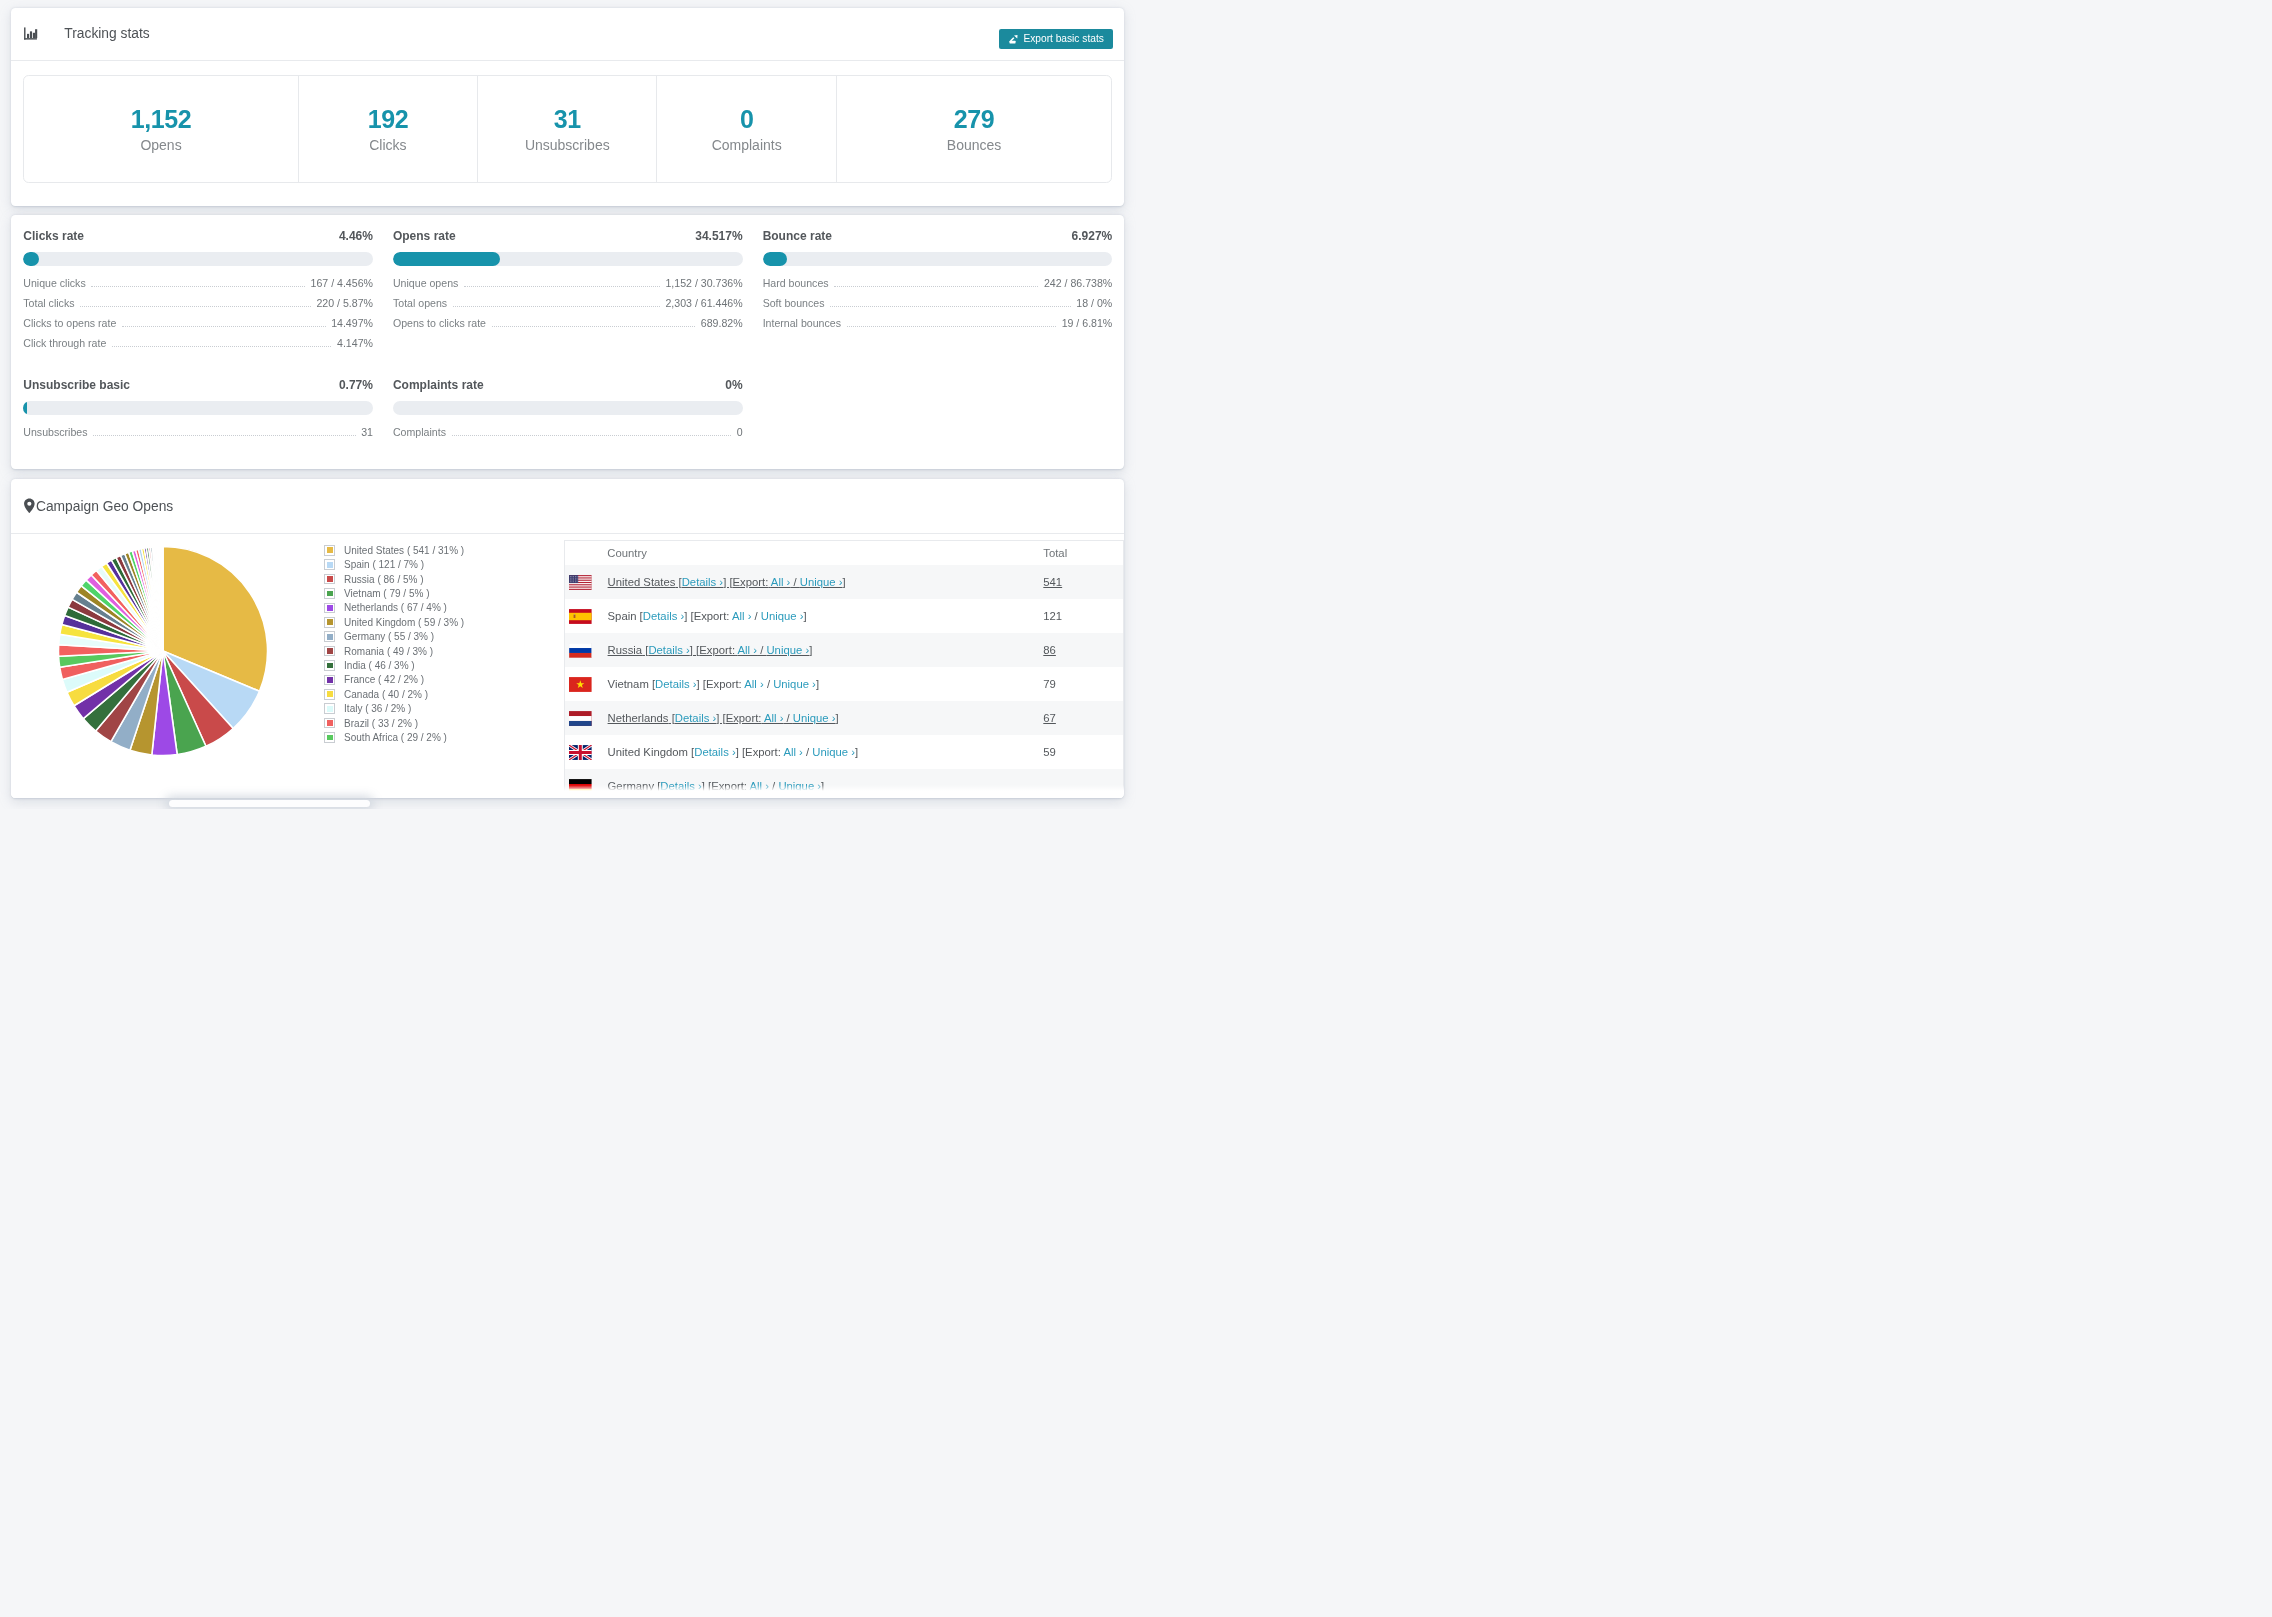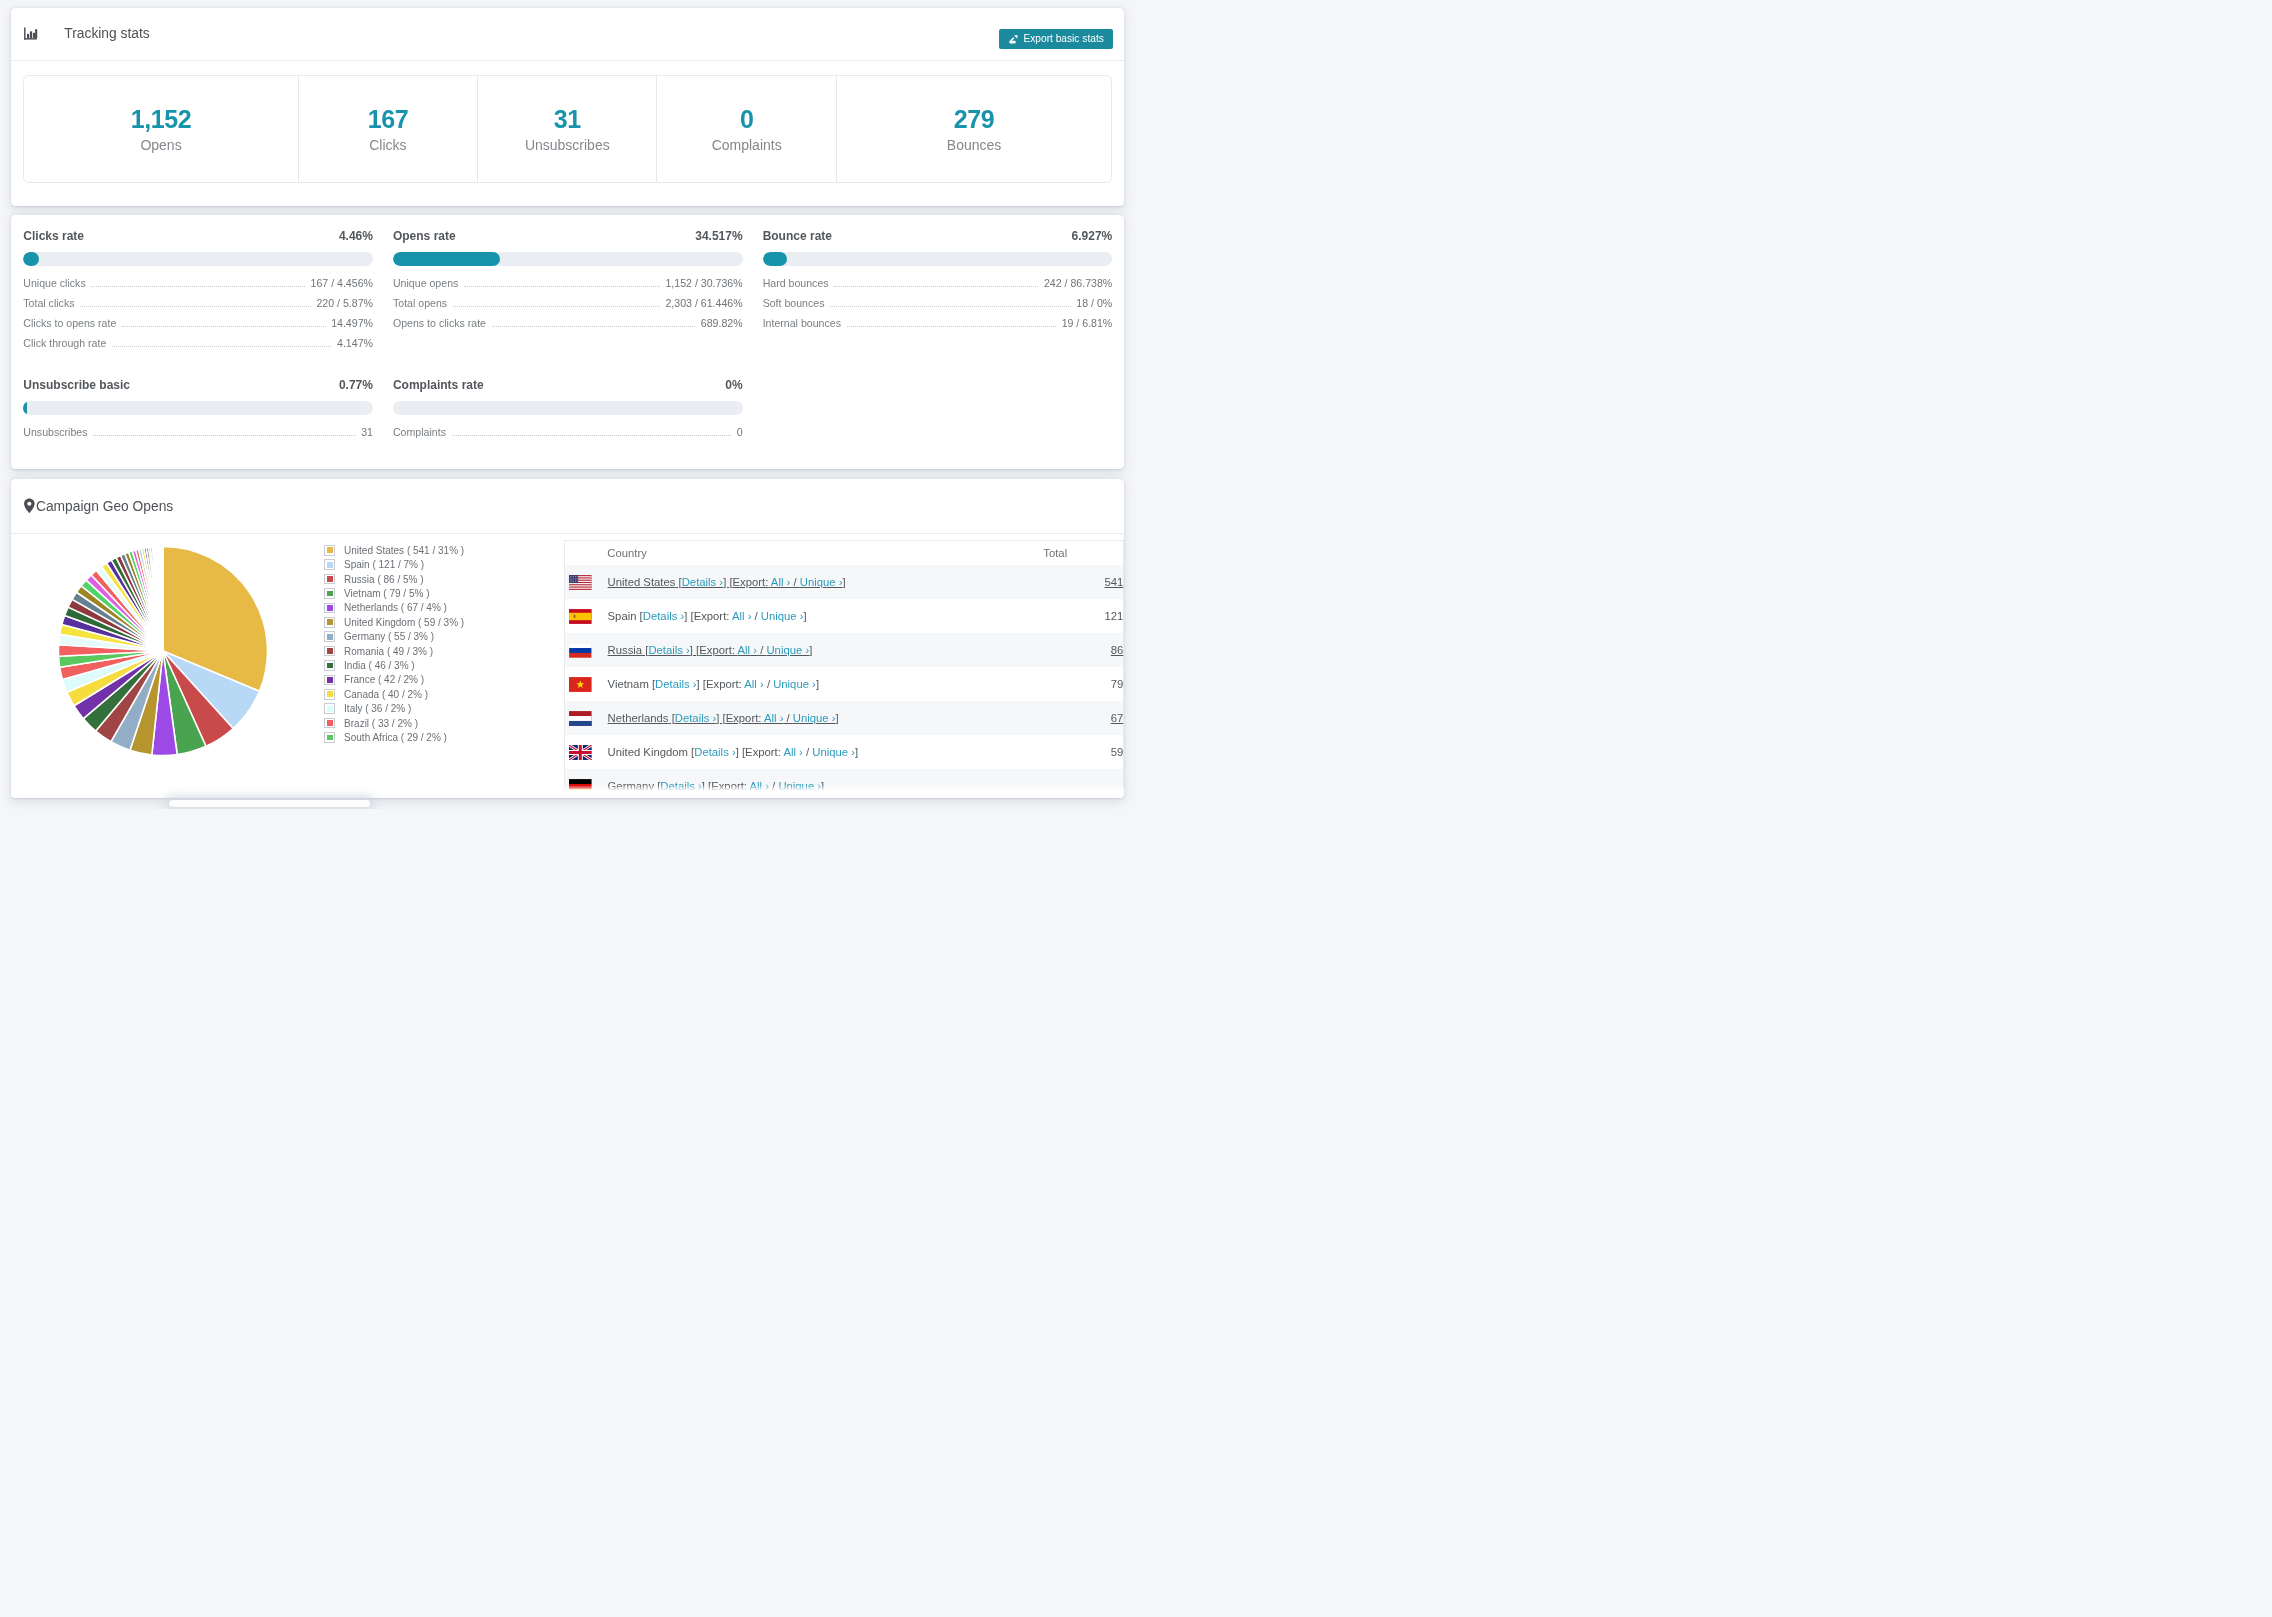--- a/index.html
+++ b/index.html
@@ -59,21 +59,21 @@
   .t-head{height:24px;display:flex;align-items:center;font-size:11.3px;color:#6f7478;}
   .th-country{padding-left:42px;flex:1;}
   .th-total{width:80px;}
   .t-row{height:34px;display:flex;align-items:center;font-size:11.3px;color:#54585c;}
   .t-row.alt{background:#f6f7f8;text-decoration:underline;}
   .flag{width:22.6px;height:15px;margin-left:4.2px;flex:0 0 22.6px;display:flex;}
   .flag svg{display:block;}
   .cell-country{flex:1;padding-left:15.5px;white-space:nowrap;}
   .lnk{color:#2b9bbc;text-decoration:none;cursor:pointer;}
   .dim{color:#54585c;}
-  .cell-total{width:80px;text-align:right;}
+  .cell-total{width:80px;}
 
   .bottom-fade{position:absolute;left:0;right:0;bottom:0;height:13.4px;
     background:linear-gradient(to bottom,rgba(255,255,255,0),#fff 45%);pointer-events:none;}
   .scroll-blob{position:absolute;left:169px;top:800px;width:201px;height:7px;background:#fdfdfe;
     border-radius:3.5px;box-shadow:0 0 10px 4.2px rgba(208,214,222,.85);}
 </style>
 </head>
 <body>
 
 <section class="card" id="card-tracking">
@@ -103,21 +103,21 @@
       </span>
       <span>Export basic stats</span>
     </button>
   </div>
   <div class="stats-row" id="stats-row">
       <div class="stat-box">
         <div class="stat-value">1,152</div>
         <div class="stat-label">Opens</div>
       </div>
       <div class="stat-box">
-        <div class="stat-value">167</div>
+        <div class="stat-value">192</div>
         <div class="stat-label">Clicks</div>
       </div>
       <div class="stat-box">
         <div class="stat-value">31</div>
         <div class="stat-label">Unsubscribes</div>
       </div>
       <div class="stat-box">
         <div class="stat-value">0</div>
         <div class="stat-label">Complaints</div>
       </div>

